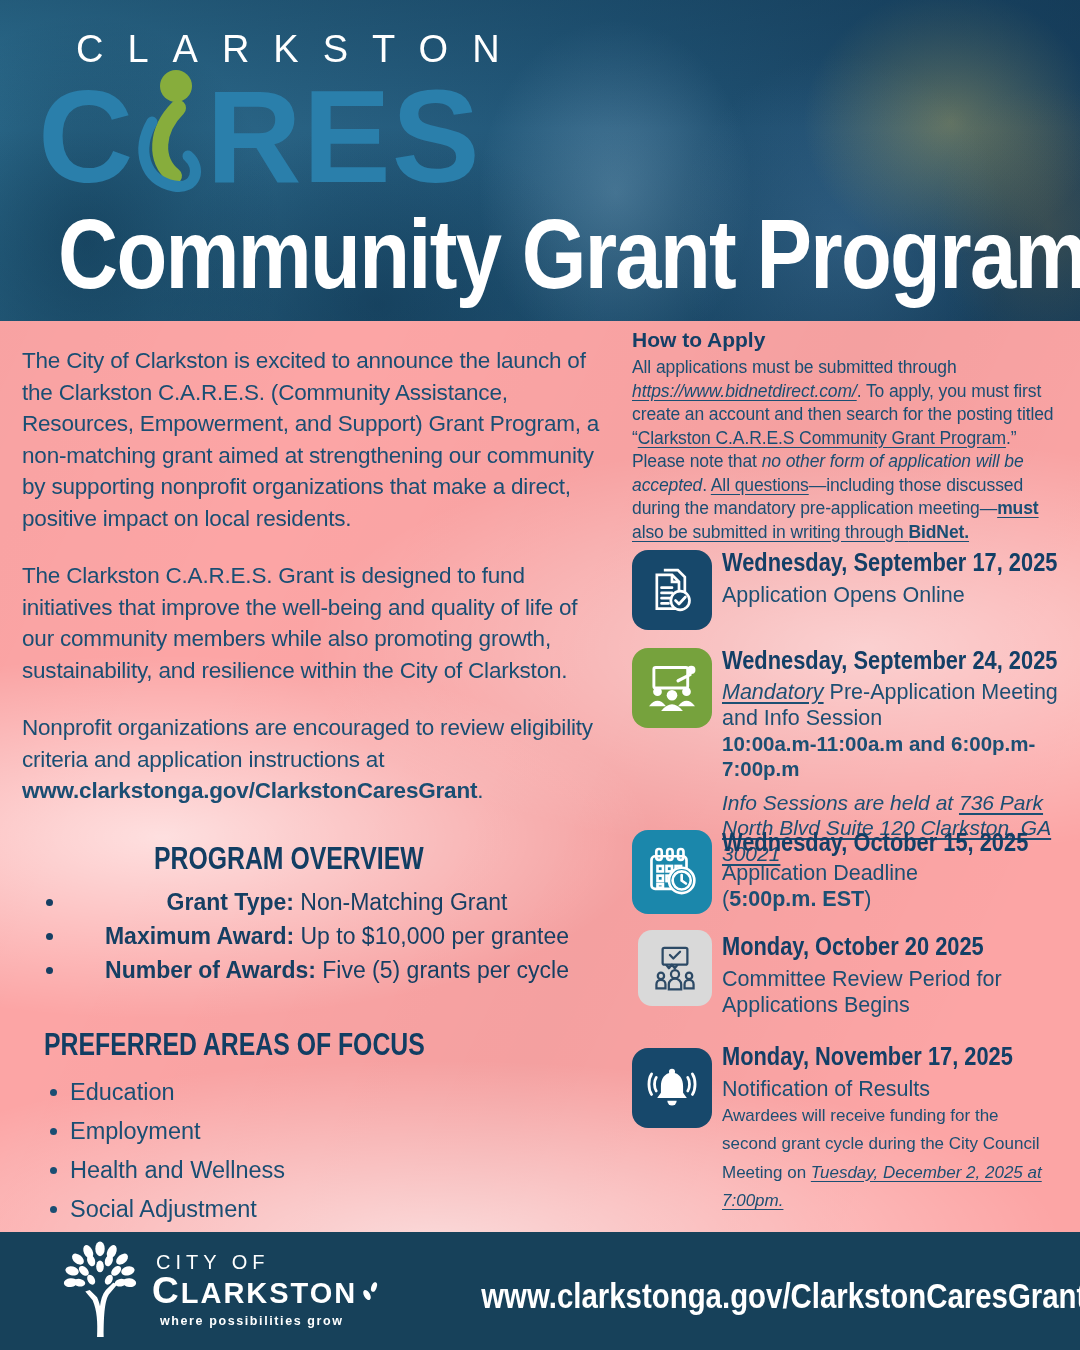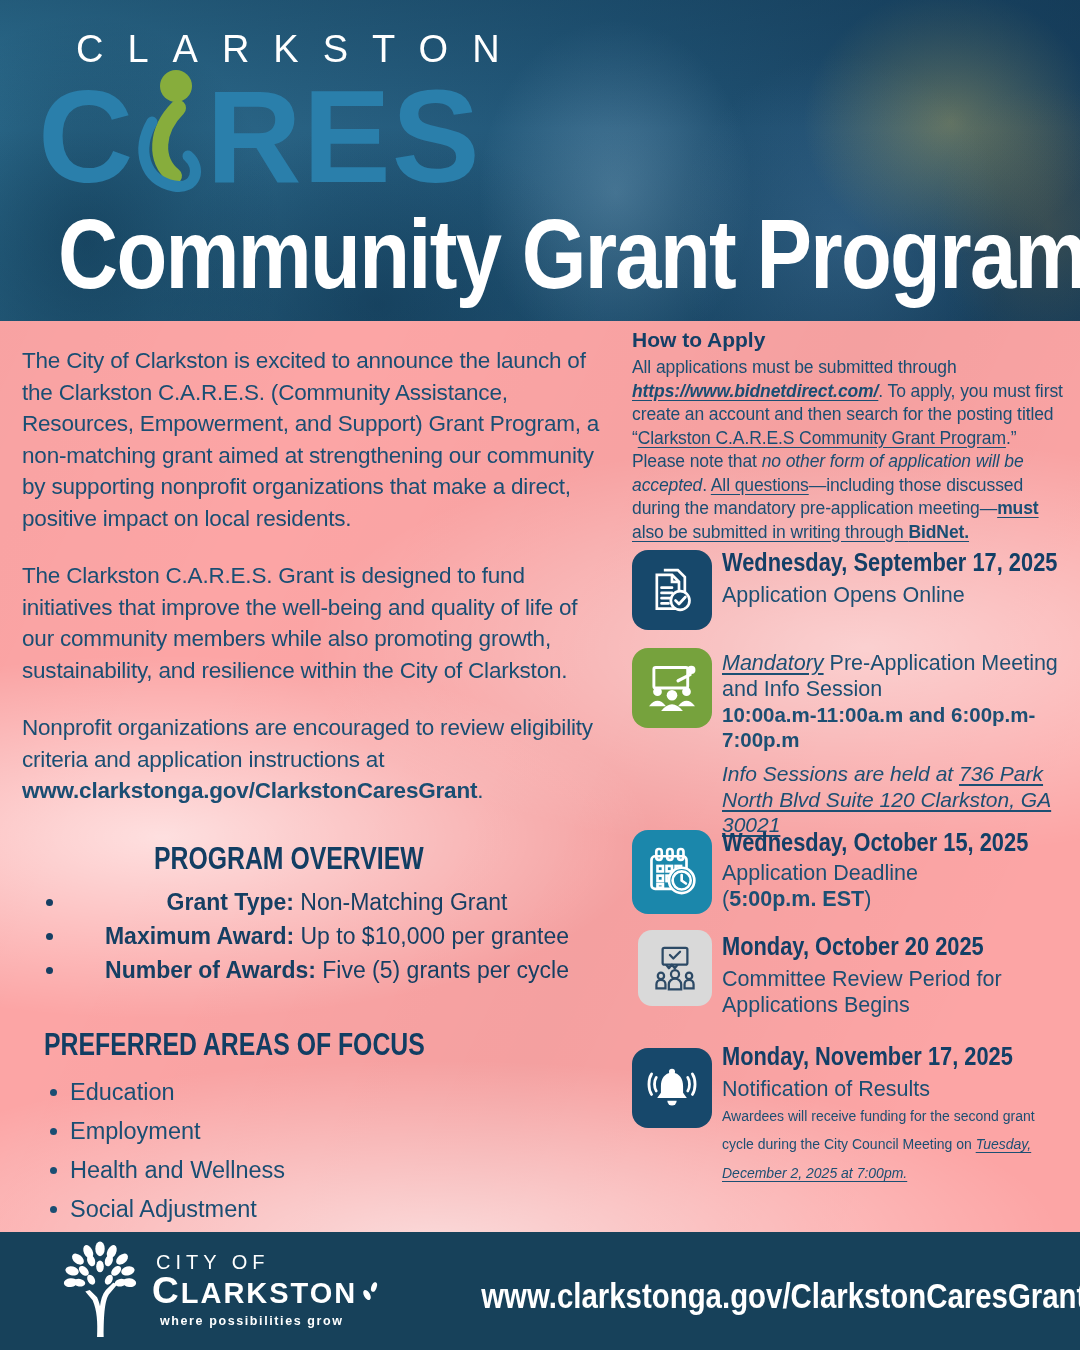--- a/index.html
+++ b/index.html
@@ -45,31 +45,31 @@
   .fc-list{list-style:none;margin:14px 0 4px;padding:0;}
   .fc-list li{position:relative;padding-left:26px;font-size:23.5px;line-height:31px;margin-bottom:8px;color:#1a4e73;}
   .fc-list li::before{content:'';position:absolute;left:6px;top:12px;width:7px;height:7px;border-radius:50%;background:#1a4e73;}
   
   .howto{position:absolute;left:632px;top:328px;width:436px;color:#1a4e73;}
   .howto h3{margin:0 0 4px;font-size:21px;font-weight:bold;color:#143f66;}
   .howto .body{font-size:17.5px;line-height:23.5px;letter-spacing:-.1px;}
   .s-u{text-decoration:underline;text-underline-offset:3px;}
   .s-i{font-style:italic;}
   .s-b{font-weight:bold;}
-  .s-bi-u{font-weight:bold;font-style:italic;text-decoration:underline;text-underline-offset:3px;}
+  .s-bi-u{font-weight:normal;font-style:italic;text-decoration:underline;text-underline-offset:3px;}
   .s-b-u{font-weight:bold;text-decoration:underline;text-underline-offset:3px;}
   
   .ticon{position:absolute;left:632px;width:80px;height:80px;border-radius:16px;
      display:flex;align-items:center;justify-content:center;}
   .t-text{position:absolute;left:722px;width:345px;color:#1c4f73;}
   .t-date{font-size:26px;font-weight:bold;color:#133f66;line-height:1.1;}
   .t-sub{font-size:21.5px;line-height:26px;}
   .t-note{font-size:21px;line-height:25.5px;font-style:italic;margin-top:9px;}
   .t-times{font-size:20.5px;font-weight:bold;line-height:25px;}
-  .t-body{font-size:14px;line-height:28.5px;width:336px;}
+  .t-body{font-size:17px;line-height:28.5px;width:336px;}
   
   .footer{position:absolute;left:0;top:1232px;width:1080px;height:118px;background:#17415a;padding-left:32px;}
   .f-logo{position:absolute;left:52px;top:8px;display:flex;align-items:center;}
   .f-tree{width:96px;height:100px;}
   .f-name{margin-left:4px;color:#fff;}
   .f-cityof{font-size:20px;letter-spacing:5px;font-weight:400;line-height:1;margin-left:4px;}
   .f-clark{line-height:1;white-space:nowrap;}
   .f-c1{font-size:37px;font-weight:600;letter-spacing:2px;}
   .f-c2{font-size:29px;font-weight:600;letter-spacing:2px;}
   .f-tag{font-size:12.5px;font-weight:bold;letter-spacing:1.6px;margin-top:5px;margin-left:8px;}
@@ -149,20 +149,21 @@
       <path d="M39 13 L29 18" stroke="#fff" stroke-width="2.6" stroke-linecap="round"></path>
       <circle cx="12" cy="27" r="3.6" fill="#fff"></circle>
       <path d="M5 39 q7 -9 14 0 z" fill="#fff"></path>
       <circle cx="36" cy="27" r="3.6" fill="#fff"></circle>
       <path d="M29 39 q7 -9 14 0 z" fill="#fff"></path>
       <circle cx="24" cy="30" r="4.4" fill="#fff"></circle>
       <path d="M15 43 q9 -11 18 0 z" fill="#fff"></path>
     </svg>
   </div>
   <div class="t-text" style="top:646px;">
+    <div class="t-date"><span class="cond">Wednesday, September 24, 2025</span></div>
     <div class="t-sub" style="margin-top:4px;"><span class="s-i s-u">Mandatory</span><span> Pre-Application Meeting and Info Session</span></div>
     <div class="t-times">10:00a.m-11:00a.m and 6:00p.m-7:00p.m</div>
     <div class="t-note"><span>Info Sessions are held at </span><span class="s-u">736 Park North Blvd Suite 120 Clarkston, GA 30021</span></div>
   </div>
 
   <div class="ticon" style="top:830px;height:84px;background:#1b87ab;">
     <svg width="58" height="58" viewBox="0 0 48 48" fill="none" stroke="#fff" stroke-width="2.2">
       <rect x="7" y="11" width="29" height="27" rx="3"></rect>
       <rect x="11" y="5" width="4.5" height="9" rx="2.2"></rect>
       <rect x="20" y="5" width="4.5" height="9" rx="2.2"></rect>

